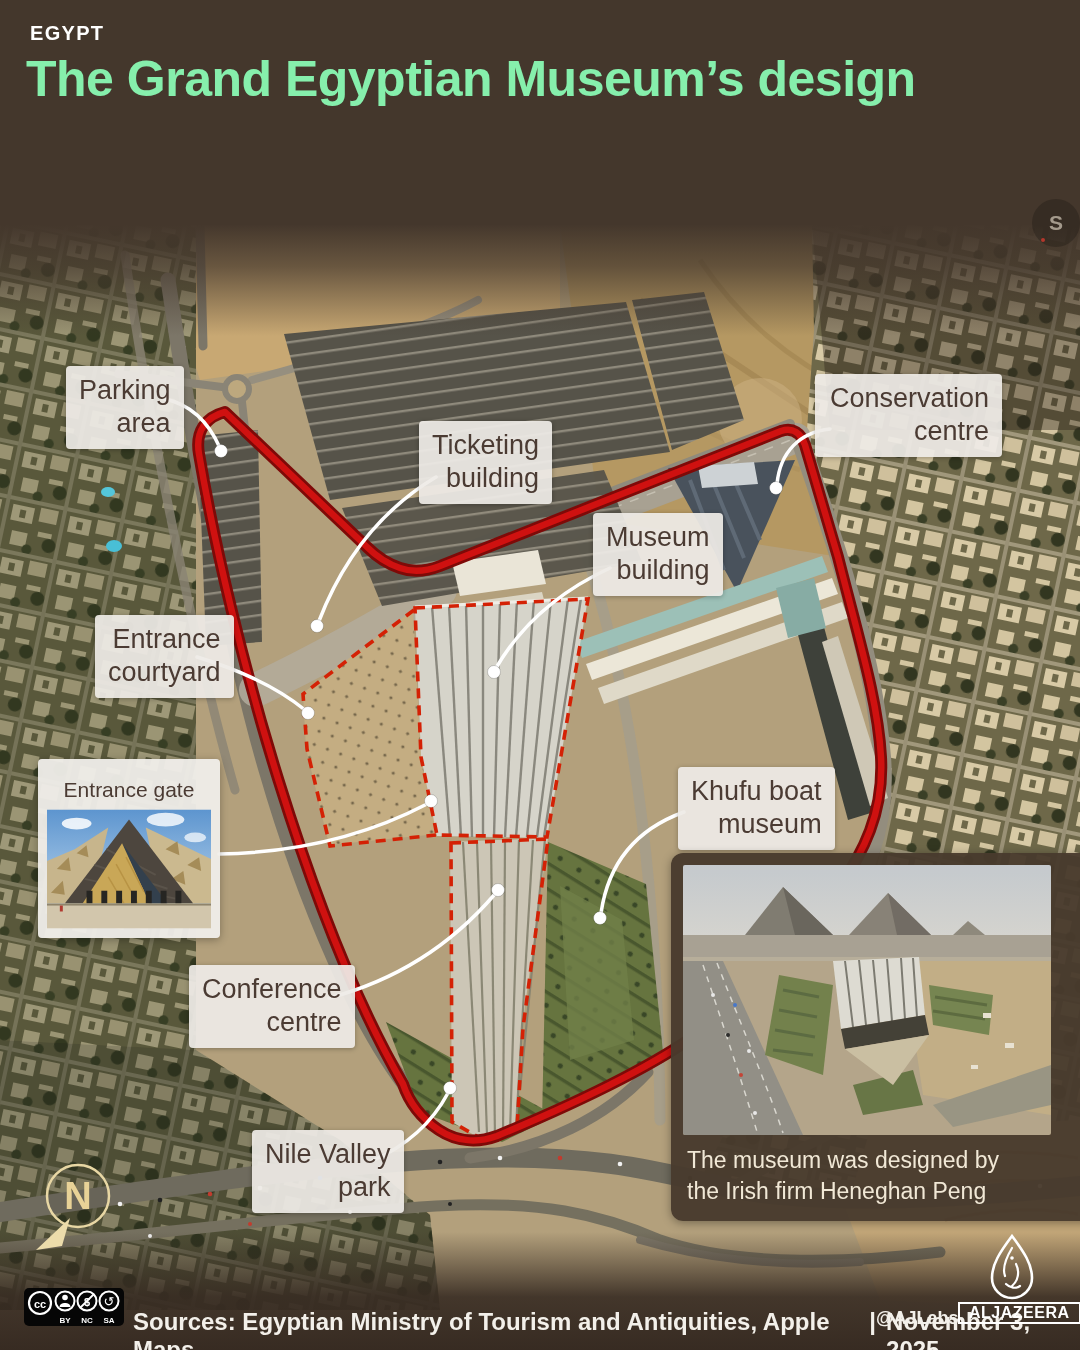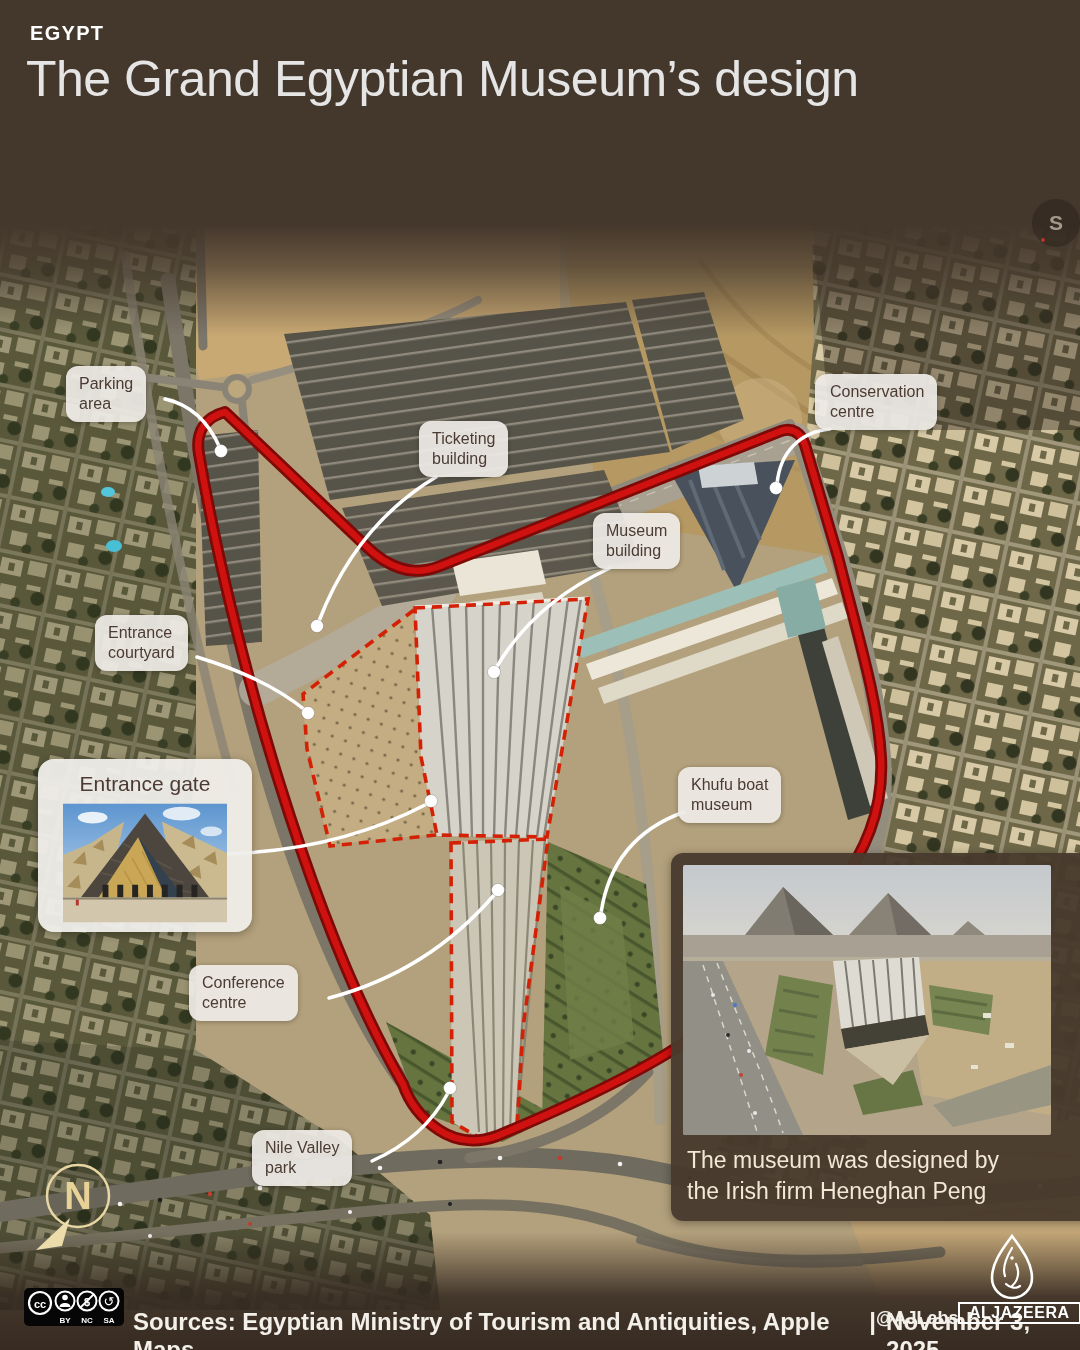--- a/index.html
+++ b/index.html
@@ -1,46 +1,46 @@
 <!DOCTYPE html>
 <html><head>
 <meta charset="utf-8">
 <style>
   html,body{margin:0;padding:0;background:#241b14;}
   .canvas{position:relative;width:1080px;height:1350px;overflow:hidden;background:#44372c;
           font-family:"Liberation Sans",sans-serif;-webkit-font-smoothing:antialiased;}
   
   .kicker{position:absolute;left:30px;top:22px;font-size:20px;font-weight:bold;letter-spacing:1.3px;color:#ffffff;}
-  .title{position:absolute;left:26px;top:50px;font-size:50px;font-weight:normal;letter-spacing:-0.5px;color:#e5e5e5;}
+  .title{position:absolute;left:26px;top:50px;font-size:50px;font-weight:bold;letter-spacing:-0.5px;color:#86efac;}
   .desc{position:absolute;left:28px;top:120px;width:1008px;font-size:25px;line-height:1.48;color:#f7f4ef;}
   
   #map{position:absolute;left:0;top:225px;}
   .fade-top{position:absolute;left:0;top:224px;width:1080px;height:112px;pointer-events:none;
             background:linear-gradient(180deg,#44372c 0%,rgba(68,55,44,.72) 38%,rgba(68,55,44,0) 100%);}
   .fade-bottom{position:absolute;left:0;top:1232px;width:1080px;height:118px;pointer-events:none;
             background:linear-gradient(180deg,rgba(55,43,34,0) 0%,rgba(55,43,34,.9) 55%,#372b22 100%);}
   .compass-badge{position:absolute;left:1032px;top:199px;width:48px;height:48px;border-radius:50%;
             background:rgba(32,27,22,.38);display:flex;align-items:center;justify-content:center;
             color:rgba(216,206,190,.68);font-size:21px;font-weight:bold;}
   .compass-badge .tick{position:absolute;left:9px;bottom:5px;width:4px;height:4px;border-radius:50%;background:#b3372c;}
   
-  .map-label{position:absolute;background:rgba(238,235,230,.93);color:#4b3b33;font-size:16px;line-height:1.24;
-             padding:8px 13px;border-radius:12px;text-align:left;white-space:pre-line;
+  .map-label{position:absolute;background:rgba(238,235,230,.93);color:#4b3b33;font-size:27px;line-height:1.24;
+             padding:8px 13px;border-radius:4px;text-align:right;white-space:pre-line;
              box-shadow:0 1px 5px rgba(0,0,0,.28);}
   .lbl-parking{left:66px;top:366px;}
   .lbl-ticketing{left:419px;top:421px;}
   .lbl-conservation{left:815px;top:374px;padding-left:15px;}
   .lbl-museum{left:593px;top:513px;}
   .lbl-courtyard{left:95px;top:615px;}
   .lbl-khufu{left:678px;top:767px;}
   .lbl-conference{left:189px;top:965px;}
   .lbl-nile{left:252px;top:1130px;}
   
-  .gate-card{position:absolute;left:38px;top:759px;width:214px;background:rgba(240,238,234,.95);
-             border-radius:16px;box-shadow:0 2px 8px rgba(0,0,0,.3);padding:13px 0 9px 0;}
+  .gate-card{position:absolute;left:38px;top:759px;width:182px;background:rgba(240,238,234,.95);
+             border-radius:4px;box-shadow:0 2px 8px rgba(0,0,0,.3);padding:19px 0 9px 0;}
   .gate-card .gc-title{font-size:21px;color:#4b3b33;text-align:center;margin-bottom:7px;}
   .gate-card svg{display:block;margin:0 auto;}
   
   .aerial-card{position:absolute;left:671px;top:853px;width:452px;background:rgba(72,58,45,.96);
              border-radius:12px;box-shadow:0 2px 10px rgba(0,0,0,.35);padding:12px;box-sizing:border-box;}
   .aerial-card svg{display:block;border-radius:2px;}
   .aerial-caption{margin:10px 4px 2px 4px;font-size:23px;line-height:1.35;color:#f1e8d6;white-space:pre-line;}
   
   .compass{position:absolute;left:30px;top:1150px;}
   

